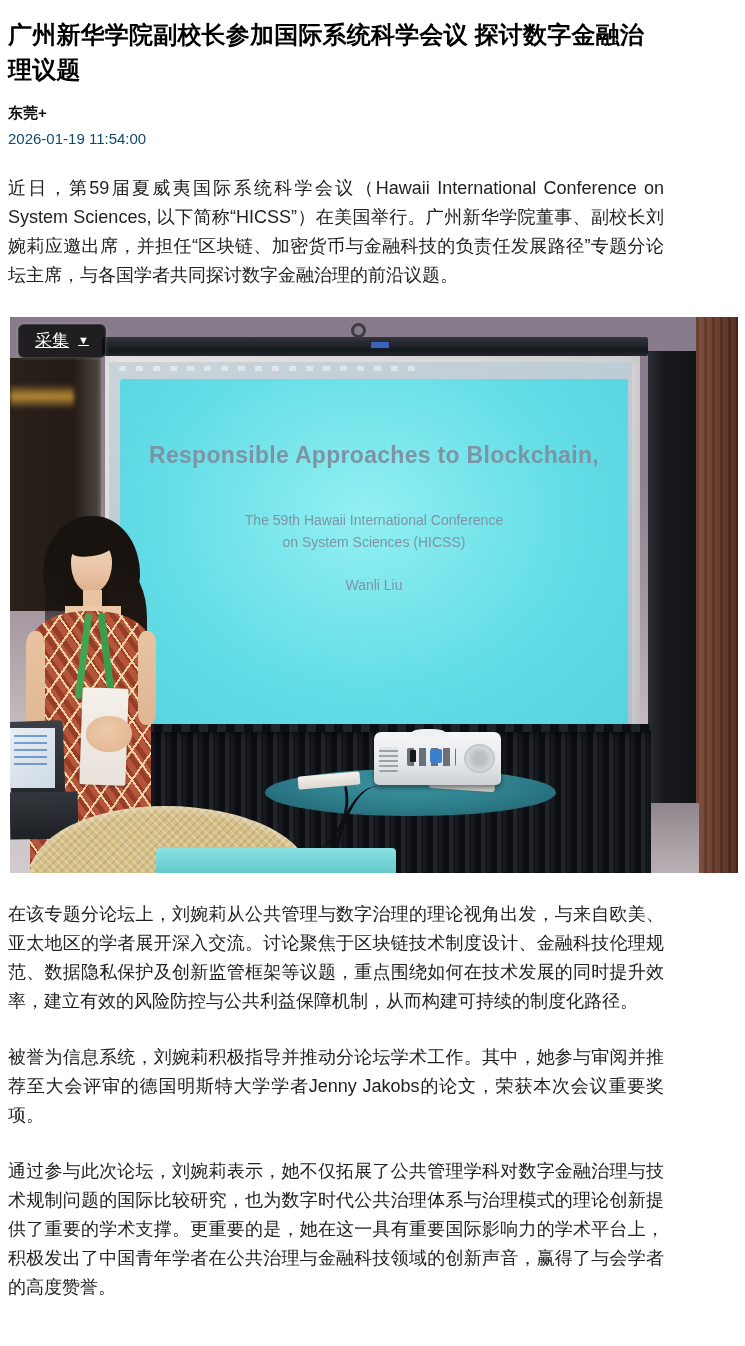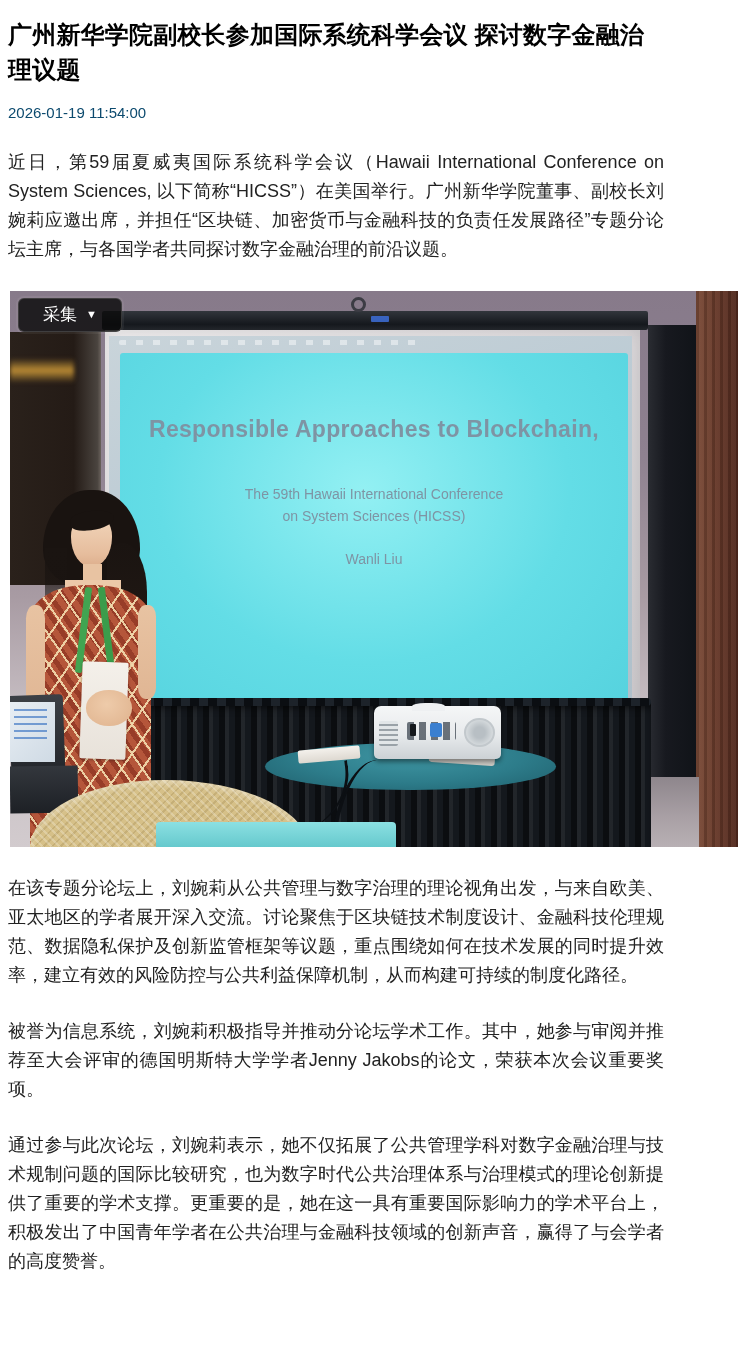--- a/index.html
+++ b/index.html
@@ -336,41 +336,43 @@
   .ph-fg-table {
     left: 20%; top: 95.6%; width: 33%; height: 4.4%;
     background: linear-gradient(180deg, #8be0e2, #66c9cd);
     border-radius: 4px 4px 0 0;
   }
 
   
   .collect-button {
     position: absolute; left: 8px; top: 7px;
     display: flex; align-items: center; gap: 9px;
-    padding: 7px 24px 8px;
+    padding: 7px 16px 8px;
     background: rgba(10,10,10,0.82);
     border: 1px solid rgba(90,90,90,0.55);
     border-radius: 6px;
     color: #ffffff;
     font-size: 17px;
     font-family: inherit;
     cursor: pointer;
     line-height: 1;
     box-shadow: 0 0 0 2px rgba(255,255,255,0.06);
+    text-decoration: underline;
   }
   .collect-caret { font-size: 11px; color: #ffffff; line-height: 1; }
   .collect-caret::after { content: "▼"; }
 </style>
 </head>
 <body>
 
 <div class="page">
 
   <h1 class="article-title">广州新华学院副校长参加国际系统科学会议 探讨数字金融治理议题</h1>
 
+  <div class="article-source">东莞+</div>
   <div class="article-date">2026-01-19 11:54:00</div>
 
   <p class="body-para">近日，第59届夏威夷国际系统科学会议（Hawaii International Conference on System Sciences, 以下简称“HICSS”）在美国举行。广州新华学院董事、副校长刘婉莉应邀出席，并担任“区块链、加密货币与金融科技的负责任发展路径”专题分论坛主席，与各国学者共同探讨数字金融治理的前沿议题。</p>
 
   <figure class="photo">
     <div class="abs ph-doorway"></div>
 
     <div class="abs ph-screen-bar"></div>
     <div class="abs ph-screen-chip"></div>
     <div class="abs ph-hook"></div>

